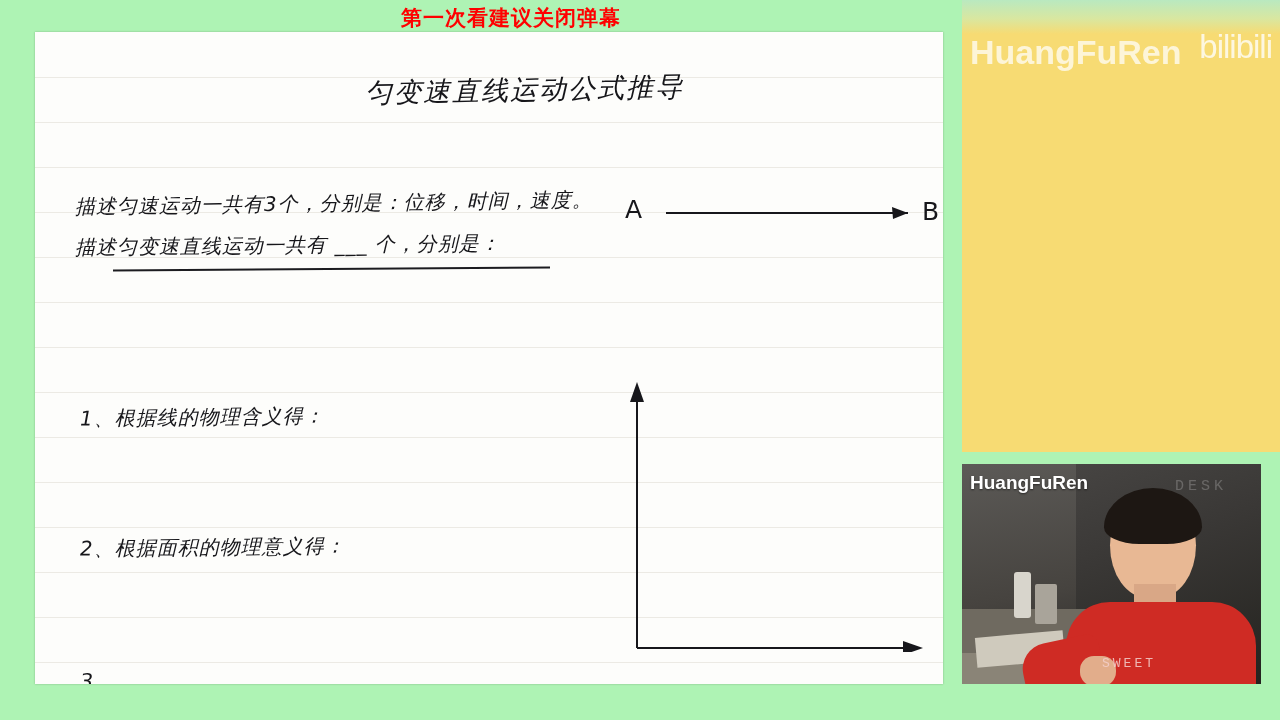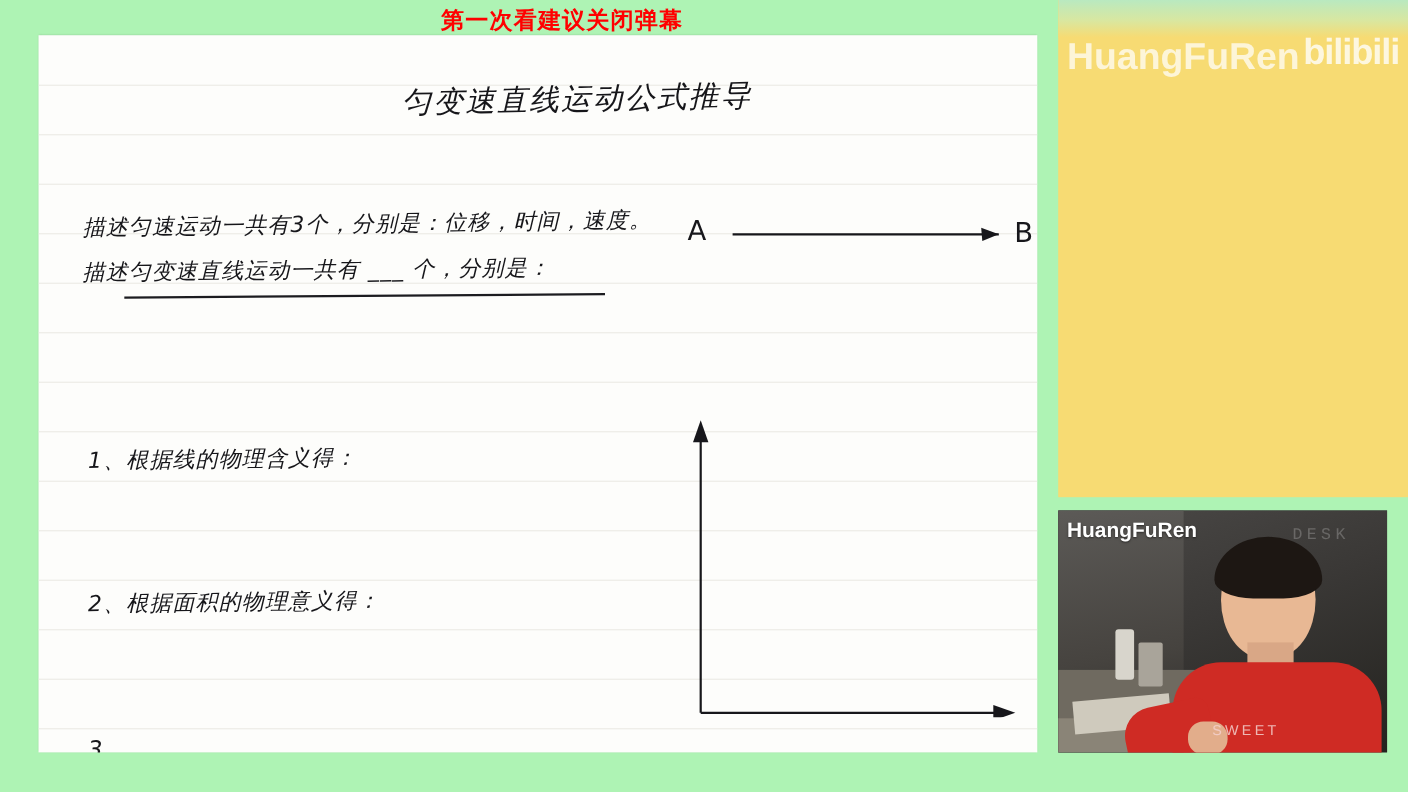--- a/index.html
+++ b/index.html
@@ -189,21 +189,21 @@
     color: rgba(240,240,240,0.8);
     letter-spacing: 1px;
     font-family: "DejaVu Sans", sans-serif;
     white-space: nowrap;
   }
   .bili-logo {
     position: absolute;
     right: 8px;
     top: 28px;
     font-size: 33px;
-    font-weight: bold;
+    font-weight: normal;
     color: rgba(255,255,255,0.78);
     letter-spacing: -1px;
     font-family: "Liberation Sans", sans-serif;
   }
 
   
   .webcam {
     position: absolute;
     left: 962px;
     top: 464px;
@@ -321,21 +321,21 @@
     background: #e2ad8b;
     border-radius: 14px;
   }
   .cam-shirt-text {
     position: absolute;
     left: 140px;
     top: 192px;
     color: #f4d0cd;
     font-size: 13px;
     letter-spacing: 3px;
-    font-family: Liberation Sans, sans-serif;
+    font-family: Liberation Mono, monospace;
     opacity: 0.85;
   }
   .cam-name {
     position: absolute;
     left: 8px;
     top: 8px;
     color: #ffffff;
     font-size: 19px;
     font-weight: bold;
     font-family: "Liberation Sans", sans-serif;

